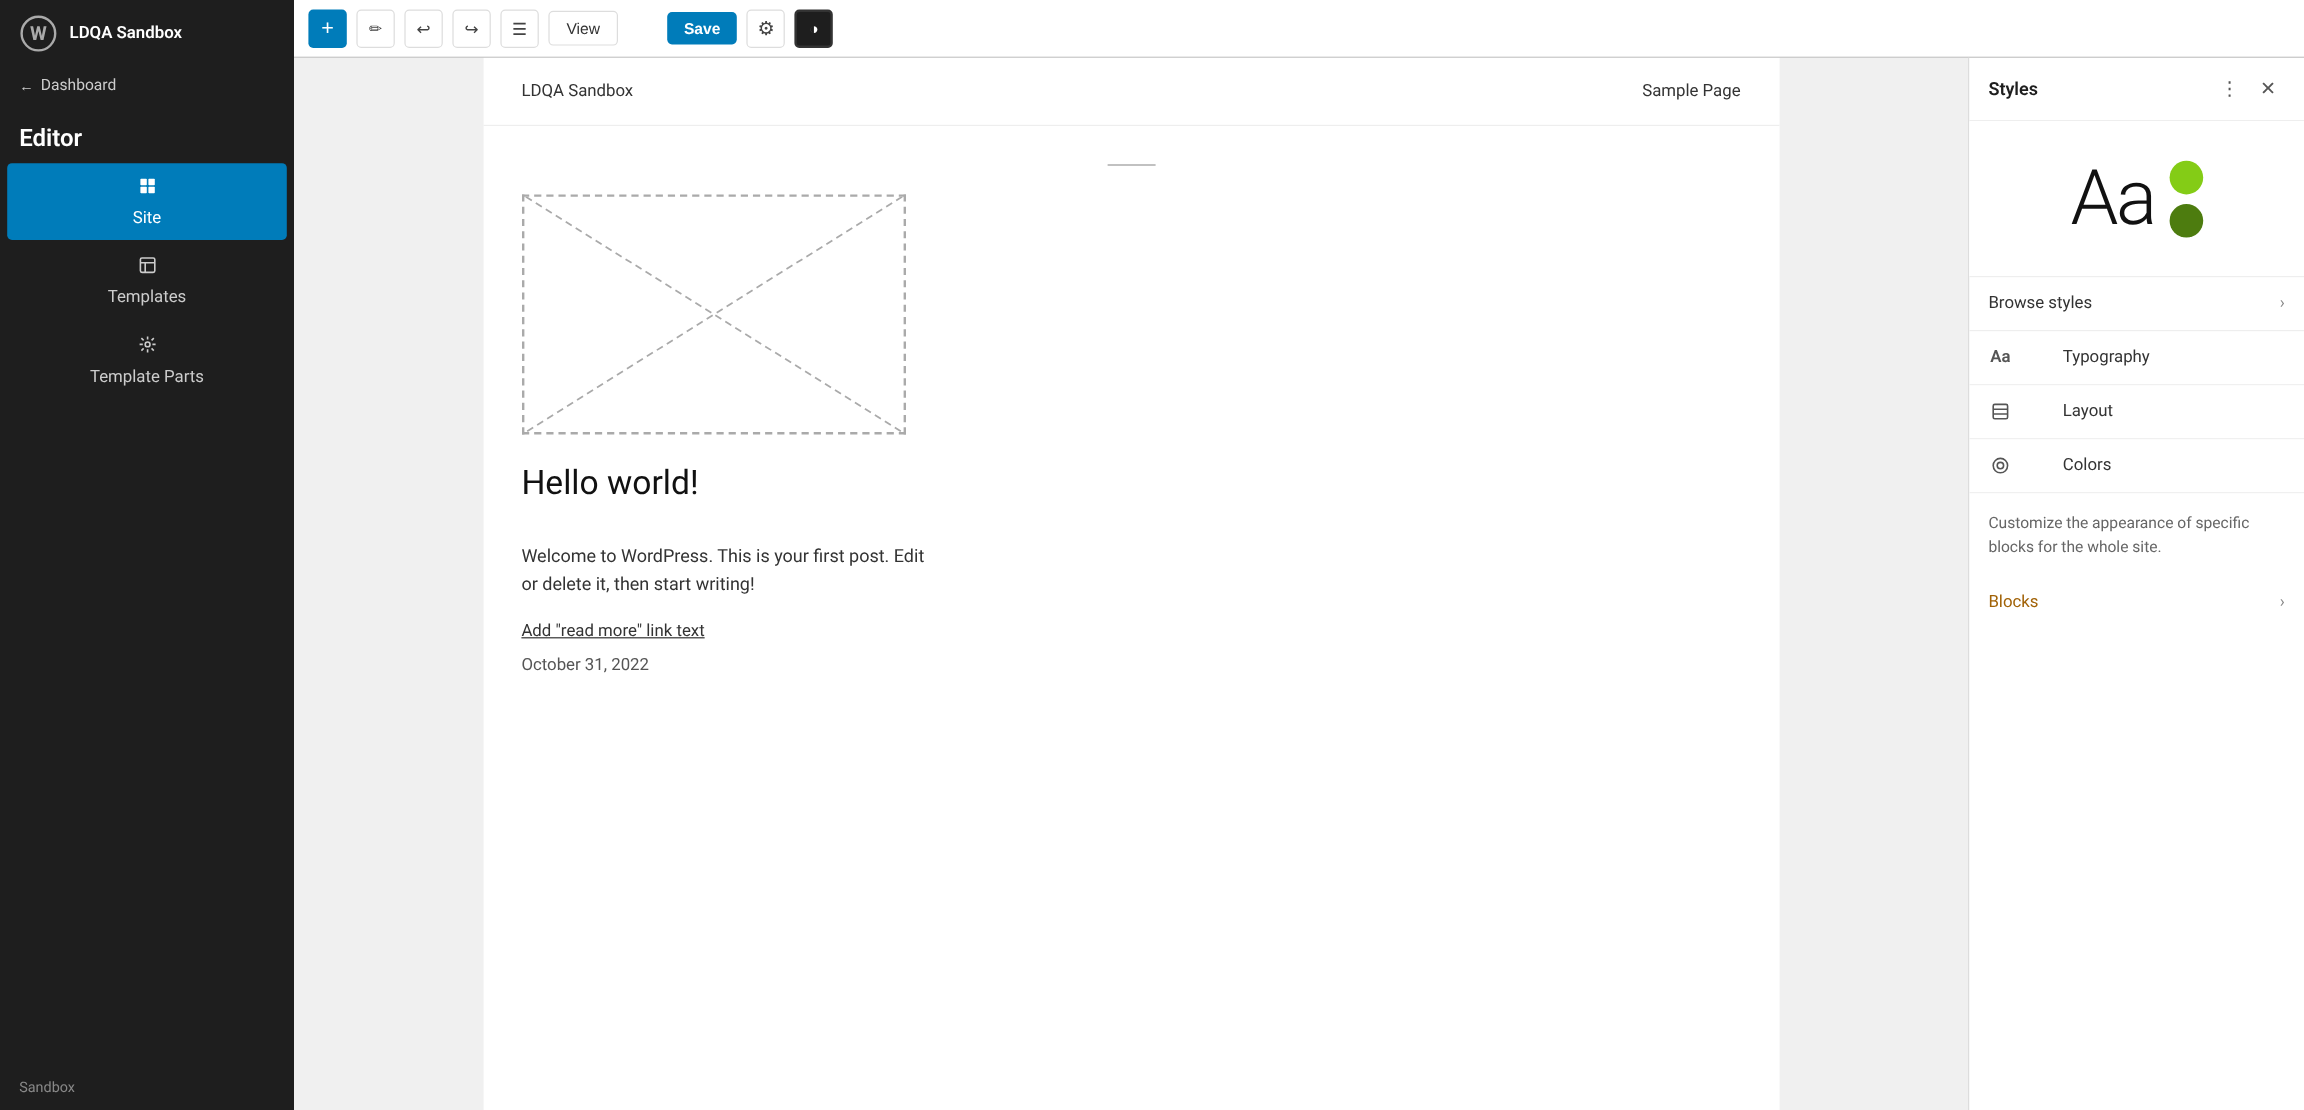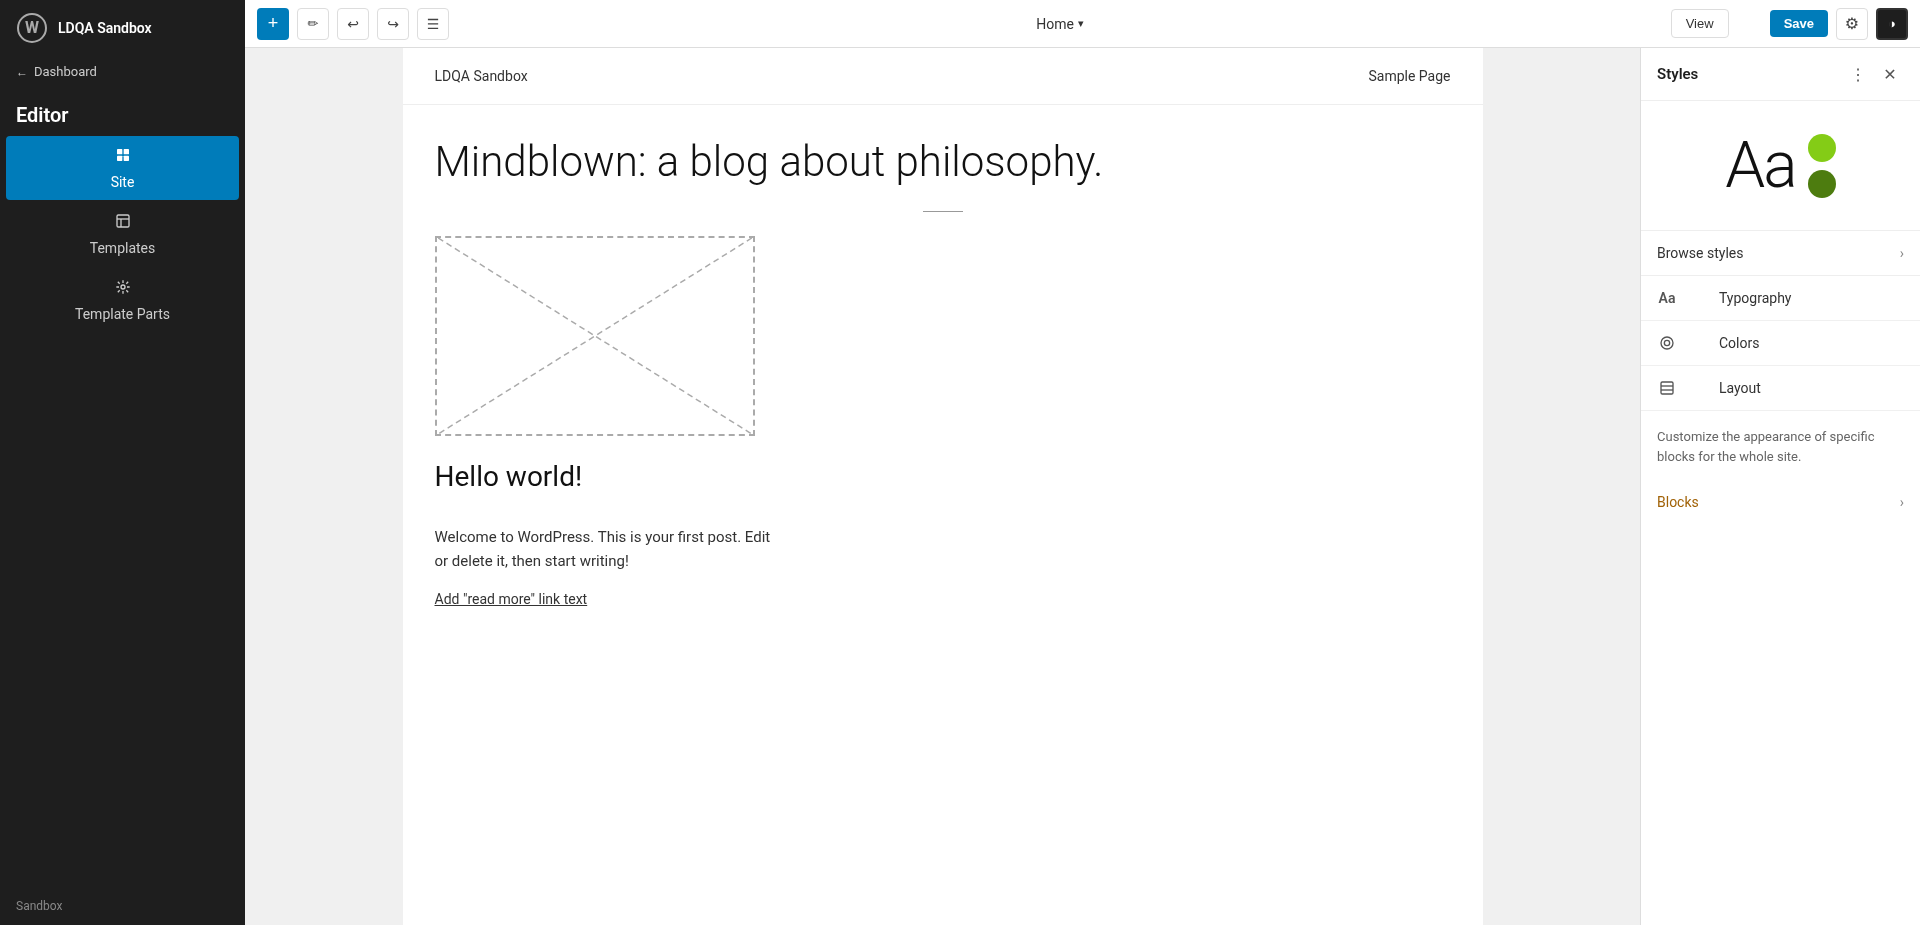--- a/index.html
+++ b/index.html
@@ -463,26 +463,20 @@
     <button class="topbar-icon-btn">
       <span>↩</span>
     </button>
     <button class="topbar-icon-btn">
       <span>↪</span>
     </button>
     <button class="topbar-icon-btn">
       <span>☰</span>
     </button>
 
-    <div id="topbar-center">
-      <div id="home-breadcrumb">
-        <span>Home</span>
-        <span style="font-size:11px;">▾</span>
-      </div>
-    </div>
 
     <div id="topbar-right">
       <button class="btn-view">View</button>
       <button class="btn-save">Save</button>
       <button class="topbar-gear-btn">
         <span>⚙</span>
       </button>
       <button class="topbar-style-btn">
         <span style="font-size:13px; color:#fff;">◑</span>
       </button>
@@ -491,34 +485,34 @@
 
   <div id="content-area">
 
     <div id="canvas">
       <div id="page-content">
         <div id="page-header">
           <span>LDQA Sandbox</span>
           <span>Sample Page</span>
         </div>
         <div id="page-body">
-          <div id="page-title-text">Mindblown: a blog about philosophy.</div>
           <div id="page-divider"></div>
           <div id="featured-image-placeholder">
             <svg viewBox="0 0 320 200" xmlns="http://www.w3.org/2000/svg">
               <line x1="0" y1="0" x2="320" y2="200" stroke="#aaa" stroke-width="1.5" stroke-dasharray="6,4"></line>
               <line x1="320" y1="0" x2="0" y2="200" stroke="#aaa" stroke-width="1.5" stroke-dasharray="6,4"></line>
             </svg>
           </div>
           <div id="post-title">Hello world!</div>
           <div id="post-excerpt">
             <span>Welcome to WordPress. This is your first post. Edit</span><br>
             <span>or delete it, then start writing!</span>
           </div>
           <div id="read-more-link">Add "read more" link text</div>
+          <div id="post-date">October 31, 2022</div>
         </div>
       </div>
     </div>
 
     <div id="styles-panel">
       <div id="styles-panel-header">
         <span id="styles-panel-title">Styles</span>
         <div id="styles-panel-actions">
           <button class="panel-action-btn">
             <span>⋮</span>
@@ -543,38 +537,38 @@
       </div>
 
       <div class="option-row">
         <span class="option-row-icon" style="font-size:14px; font-weight:600;">Aa</span>
         <span class="option-row-label">Typography</span>
       </div>
 
       <div class="option-row">
         <span class="option-row-icon">
           <svg width="16" height="16" viewBox="0 0 24 24" fill="none" stroke="currentColor" stroke-width="2">
-            <circle cx="12" cy="12" r="9"></circle>
-            <circle cx="12" cy="12" r="4"></circle>
-          </svg>
-        </span>
-        <span class="option-row-label">Colors</span>
-      </div>
-
-      <div class="option-row">
-        <span class="option-row-icon">
-          <svg width="16" height="16" viewBox="0 0 24 24" fill="none" stroke="currentColor" stroke-width="2">
             <rect x="3" y="3" width="18" height="18" rx="2"></rect>
             <line x1="3" y1="9" x2="21" y2="9"></line>
             <line x1="3" y1="15" x2="21" y2="15"></line>
           </svg>
         </span>
         <span class="option-row-label">Layout</span>
       </div>
 
+      <div class="option-row">
+        <span class="option-row-icon">
+          <svg width="16" height="16" viewBox="0 0 24 24" fill="none" stroke="currentColor" stroke-width="2">
+            <circle cx="12" cy="12" r="9"></circle>
+            <circle cx="12" cy="12" r="4"></circle>
+          </svg>
+        </span>
+        <span class="option-row-label">Colors</span>
+      </div>
+
       <div id="customize-text">Customize the appearance of specific blocks for the whole site.</div>
 
       <div id="blocks-row">
         <span id="blocks-label">Blocks</span>
         <span style="font-size:14px; color:#888;">›</span>
       </div>
     </div>
 
   </div>
 </div>

